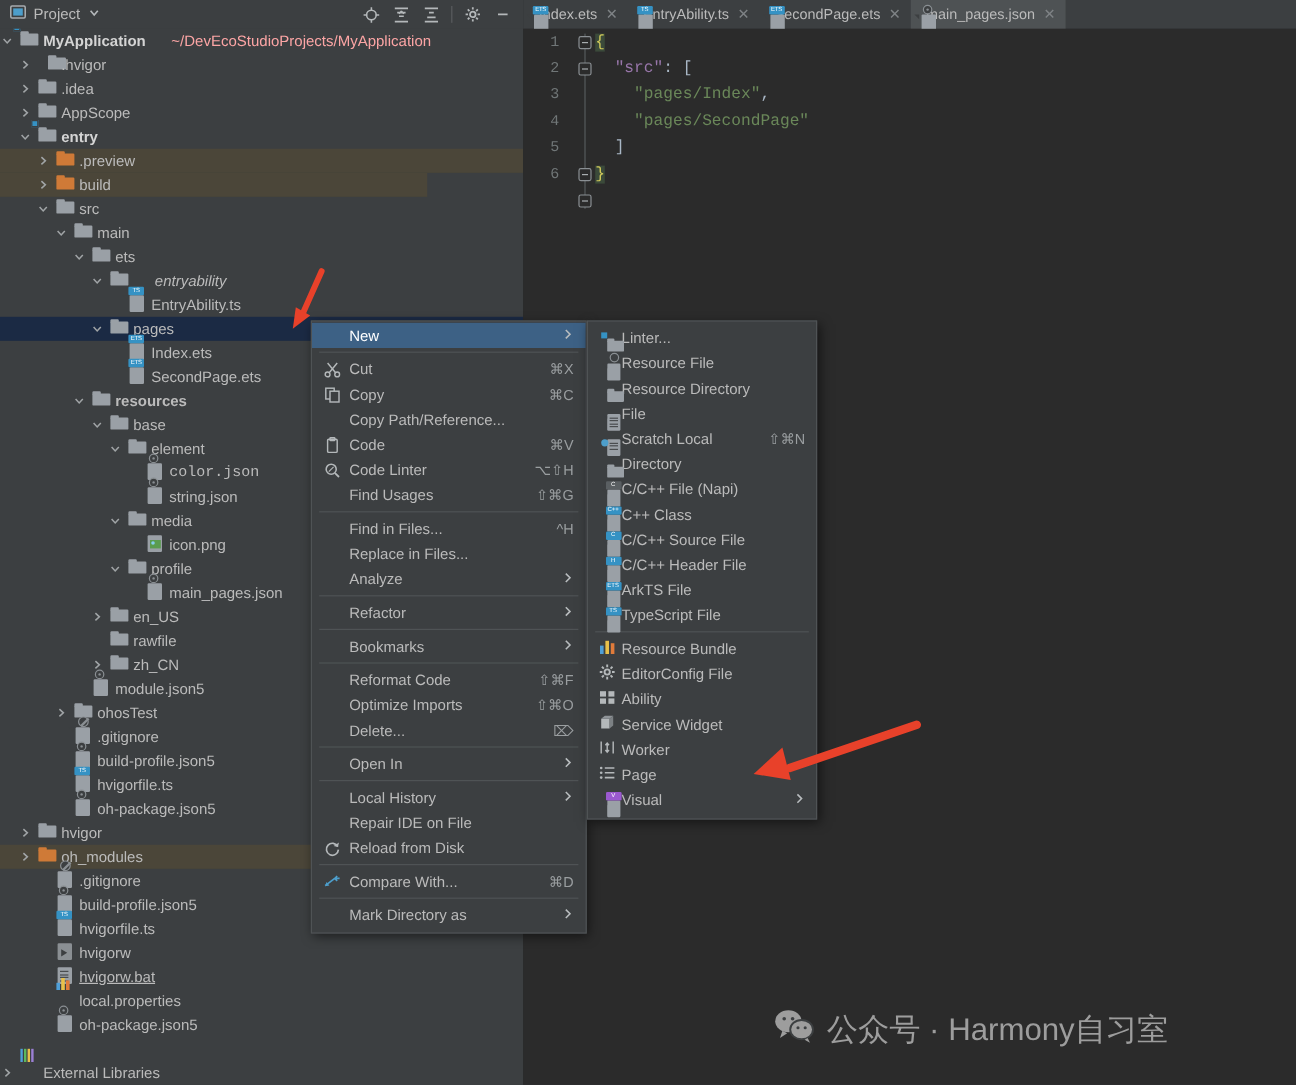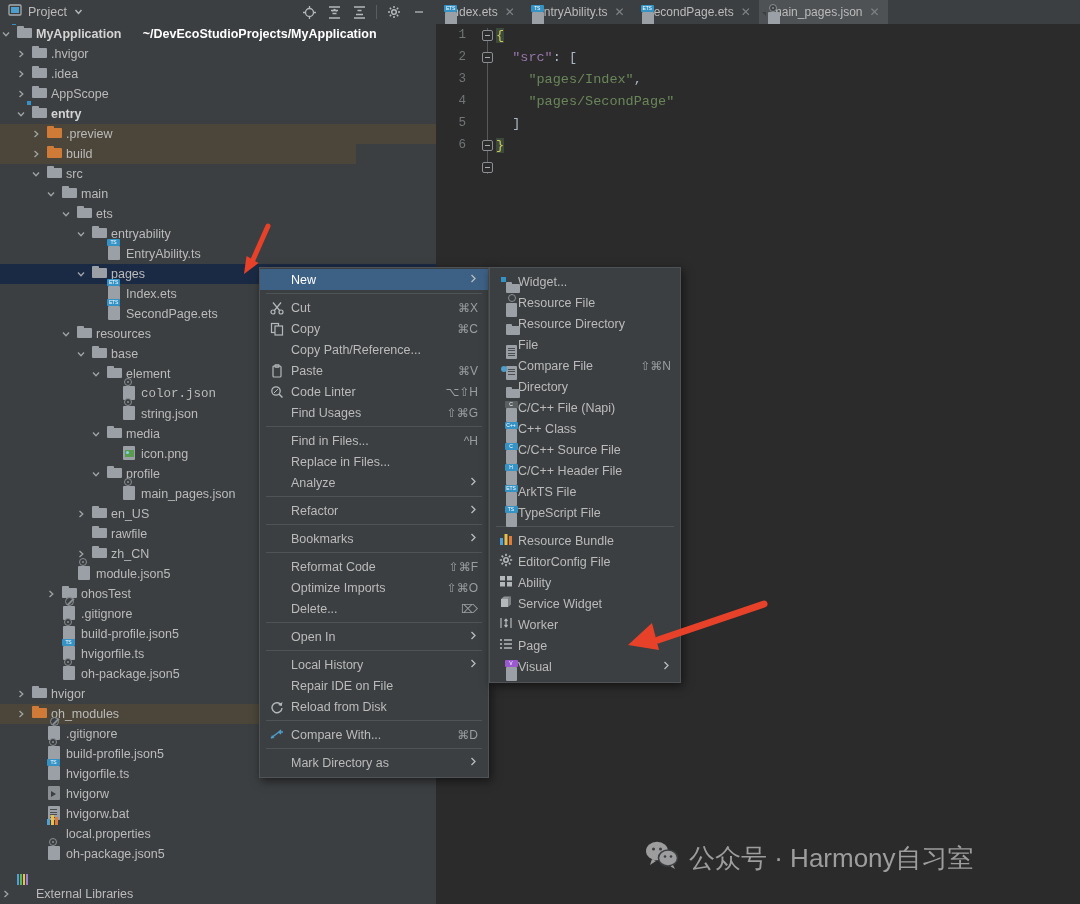--- a/index.html
+++ b/index.html
@@ -39,21 +39,21 @@
   .row.hl-brown { background:#4b4639; }
   .row.hl-blue  { background:#1b2a44; }
   .row .arrow {
     position:absolute; width:12px; height:20px;
     display:flex; align-items:center; justify-content:center;
     color:#9a9c9e; font-size:9px; line-height:1;
   }
   .row .ico { position:absolute; width:16px; height:16px; top:2px; }
   .row .lbl { position:absolute; }
   .row .lbl.bold { font-weight:bold; color:#d4d4d4; }
-  .row .path { color:#ffffff; font-weight:bold; }
+  .row .path { color:#fca5a5; font-weight:normal; }
 
   
   .fld { width:15px; height:12px; position:relative; margin-top:2px; }
   .fld:before {
     content:""; position:absolute; left:0; top:0; width:7px; height:3px;
     background:#9aa0a6; border-radius:1px 1px 0 0;
   }
   .fld:after {
     content:""; position:absolute; left:0; top:2px; width:15px; height:10px;
     background:#9aa0a6; border-radius:1px;
@@ -248,21 +248,21 @@
         <div class="row" style="top: 0px; position: absolute; left: 0px; width: 436px;">
           <span class="arrow" style="left: 0px;">
             <svg width="10" height="10" viewBox="0 0 10 10">
               <path d="M2 3.5 L5 6.8 L8 3.5" fill="none" stroke="#a0a4a6" stroke-width="1.3"></path>
             </svg>
           </span>
           <span class="ico" style="left: 17px;"><span class="fld mod"><i class="sq"></i></span></span>
           <span class="lbl bold" style="left: 36px;">MyApplication</span>
           <span class="lbl path" style="left: 142.8px;">~/DevEcoStudioProjects/MyApplication</span>
         </div>
-        <div class="row" style="top: 20px; position: absolute; left: 0px; width: 460px;">
+        <div class="row" style="top: 20px; position: absolute; left: 0px; width: 460px; text-align: center;">
           <span class="arrow" style="left: 15px;">
             <svg width="10" height="10" viewBox="0 0 10 10">
               <path d="M3.5 2 L6.8 5 L3.5 8" fill="none" stroke="#a0a4a6" stroke-width="1.3"></path>
             </svg>
           </span>
           <span class="ico" style="left: 32px;"><span class="fld"></span></span>
           <span class="lbl" style="left: 51px;">.hvigor</span>
         </div>
         <div class="row" style="top: 40px; position: absolute; left: 0px; width: 436px;">
           <span class="arrow" style="left: 15px;">
@@ -336,21 +336,21 @@
           <span class="ico" style="left: 77px;"><span class="fld"></span></span>
           <span class="lbl" style="left: 96px;">ets</span>
         </div>
         <div class="row" style="top: 200px; position: absolute; left: 0px; width: 436px;">
           <span class="arrow" style="left: 75px;">
             <svg width="10" height="10" viewBox="0 0 10 10">
               <path d="M2 3.5 L5 6.8 L8 3.5" fill="none" stroke="#a0a4a6" stroke-width="1.3"></path>
             </svg>
           </span>
           <span class="ico" style="left: 92px;"><span class="fld"></span></span>
-          <span class="lbl" style="left: 111px;">entryability</span>
+          <span class="lbl" style="left: 129px; font-style: italic;">entryability</span>
         </div>
         <div class="row" style="top: 220px; position: absolute; left: 0px; width: 436px;">
           <span class="ico" style="left: 107px;"><span class="fi"><i class="page"></i><i class="fold"></i><span class="tag">TS</span></span></span>
           <span class="lbl" style="left: 126px;">EntryAbility.ts</span>
         </div>
         <div class="row hl-blue" style="top: 240px; position: absolute; left: 0px; width: 436px;">
           <span class="arrow" style="left: 75px;">
             <svg width="10" height="10" viewBox="0 0 10 10">
               <path d="M2 3.5 L5 6.8 L8 3.5" fill="none" stroke="#a0a4a6" stroke-width="1.3"></path>
             </svg>
@@ -366,21 +366,21 @@
           <span class="ico" style="left: 107px;"><span class="fi"><i class="page"></i><i class="fold"></i><span class="tag">ETS</span></span></span>
           <span class="lbl" style="left: 126px;">SecondPage.ets</span>
         </div>
         <div class="row" style="top: 300px; position: absolute; left: 0px; width: 436px;">
           <span class="arrow" style="left: 60px;">
             <svg width="10" height="10" viewBox="0 0 10 10">
               <path d="M2 3.5 L5 6.8 L8 3.5" fill="none" stroke="#a0a4a6" stroke-width="1.3"></path>
             </svg>
           </span>
           <span class="ico" style="left: 77px;"><span class="fld"></span></span>
-          <span class="lbl" style="left: 96px;">resources</span>
+          <span class="lbl" style="left: 96px; font-weight: bold;">resources</span>
         </div>
         <div class="row" style="top: 320px; position: absolute; left: 0px; width: 436px;">
           <span class="arrow" style="left: 75px;">
             <svg width="10" height="10" viewBox="0 0 10 10">
               <path d="M2 3.5 L5 6.8 L8 3.5" fill="none" stroke="#a0a4a6" stroke-width="1.3"></path>
             </svg>
           </span>
           <span class="ico" style="left: 92px;"><span class="fld"></span></span>
           <span class="lbl" style="left: 111px;">base</span>
         </div>
@@ -512,21 +512,21 @@
           <span class="ico" style="left: 47px;"><span class="fi exe"><i class="page"></i><i class="tri"></i></span></span>
           <span class="lbl" style="left: 66px;">hvigorw</span>
         </div>
         <div class="row" style="top: 780px; position: absolute; left: 0px; width: 436px;">
           <span class="ico" style="left: 47px;"><span class="fi txt"><i class="page"></i><i class="fold"></i><span class="lines">
                 <i></i>
                 <i></i>
                 <i></i>
                 <i></i>
               </span></span></span>
-          <span class="lbl" style="left: 66px;">hvigorw.bat</span>
+          <span class="lbl" style="left: 66px; text-decoration: underline;">hvigorw.bat</span>
         </div>
         <div class="row" style="top: 800px; position: absolute; left: 0px; width: 436px;">
           <span class="ico" style="left: 47px;"><span class="fi bars"><i></i><i></i><i></i></span></span>
           <span class="lbl" style="left: 66px;">local.properties</span>
         </div>
         <div class="row" style="top: 820px; position: absolute; left: 0px; width: 436px;">
           <span class="ico" style="left: 47px;"><span class="fi json"><i class="page"></i><i class="fold"></i><i class="dot"></i></span></span>
           <span class="lbl" style="left: 66px;">oh-package.json5</span>
         </div>
         <div class="row" style="top: 860px; position: absolute; left: 0px; width: 372px;">
@@ -617,21 +617,21 @@
       <div class="mi">
         <span>Copy Path/Reference...</span>
       </div>
       <div class="mi">
         <span class="mico">
           <svg width="14" height="14" viewBox="0 0 14 14">
             <rect x="3" y="2" width="8" height="11" rx="1" fill="none" stroke="#b4b8ba" stroke-width="1.2"></rect>
             <rect x="5" y="0.8" width="4" height="2.4" rx="0.5" fill="none" stroke="#b4b8ba" stroke-width="1.2"></rect>
           </svg>
         </span>
-        <span>Paste</span>
+        <span>Code</span>
         <span class="acc">⌘V</span>
       </div>
       <div class="mi">
         <span class="mico">
           <svg width="14" height="14" viewBox="0 0 14 14">
             <circle cx="6" cy="6" r="4.2" fill="none" stroke="#b4b8ba" stroke-width="1.3"></circle>
             <path d="M9.2 9.2 L12.5 12.5" stroke="#b4b8ba" stroke-width="1.5"></path>
             <path d="M4 8 L8 4" stroke="#b4b8ba" stroke-width="1"></path>
           </svg>
         </span>
@@ -728,21 +728,21 @@
             <path d="M2.5 2 L6 5.5 L2.5 9" fill="none" stroke="currentColor" stroke-width="1.3"></path>
           </svg></span>
       </div>
     </div>
 
   <div id="sub-menu">
       <div class="si">
         <span class="sico">
           <span><span class="mini-fld"><i class="sq"></i></span></span>
         </span>
-        <span>Widget...</span>
+        <span>Linter...</span>
       </div>
       <div class="si">
         <span class="sico">
           <span style="position: relative;"><span class="mini-file"><i class="p"></i><i class="f"></i></span><span style="position:absolute;left:2px;bottom:1px;width:8px;height:8px;border:1.4px solid #8a8f93;border-radius:50%;background:#3c3f41"></span></span>
         </span>
         <span>Resource File</span>
       </div>
       <div class="si">
         <span class="sico">
           <span><span class="mini-fld"></span></span>
@@ -761,21 +761,21 @@
         <span>File</span>
       </div>
       <div class="si">
         <span class="sico">
           <span style="position: relative;"><span class="mini-file"><i class="p"></i><i class="f"></i><span class="ln">
                 <i></i>
                 <i></i>
                 <i></i>
               </span></span><span style="position:absolute;right:-1px;top:0;width:6px;height:6px;border-radius:50%;background:#4d9ecb"></span></span>
         </span>
-        <span>Compare File</span>
+        <span>Scratch Local</span>
         <span class="acc">⇧⌘N</span>
       </div>
       <div class="si">
         <span class="sico">
           <span><span class="mini-fld"></span></span>
         </span>
         <span>Directory</span>
       </div>
       <div class="si">
         <span class="sico">

